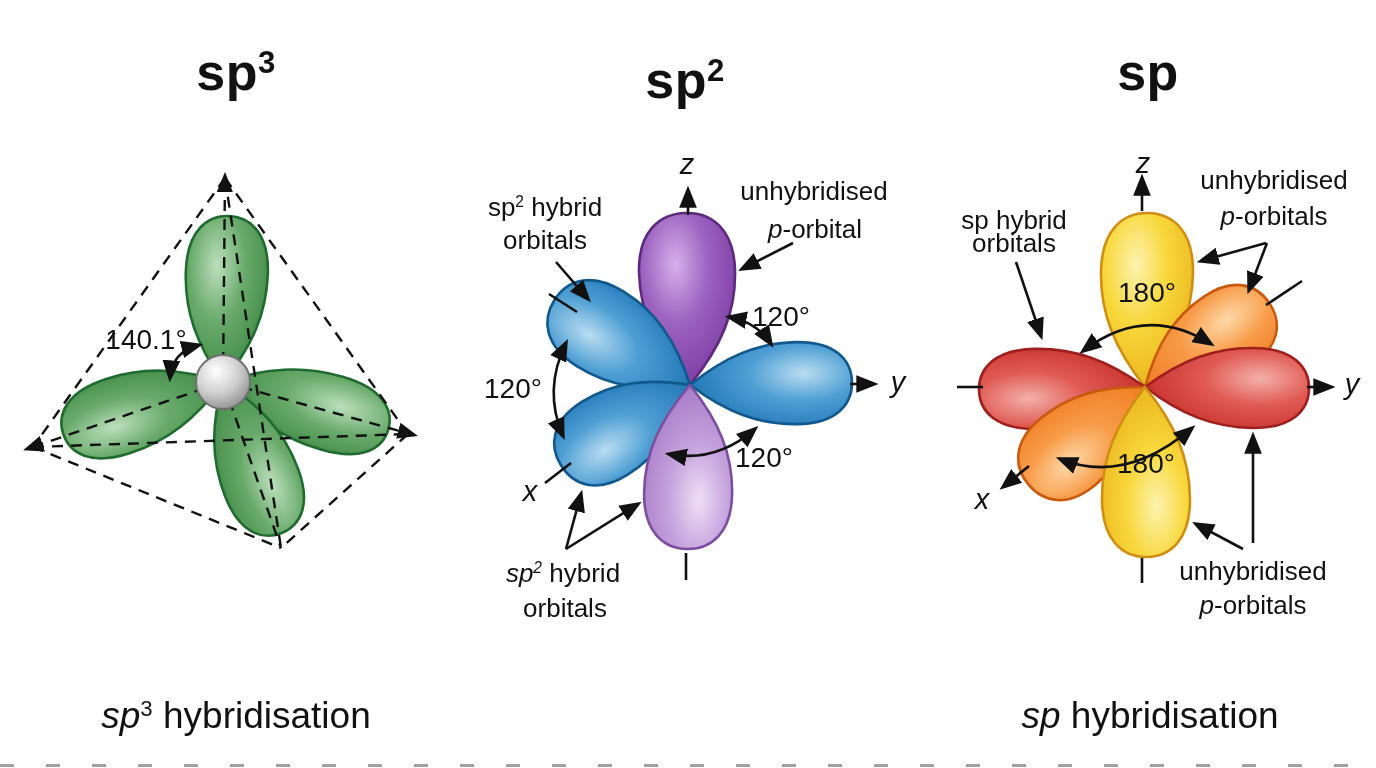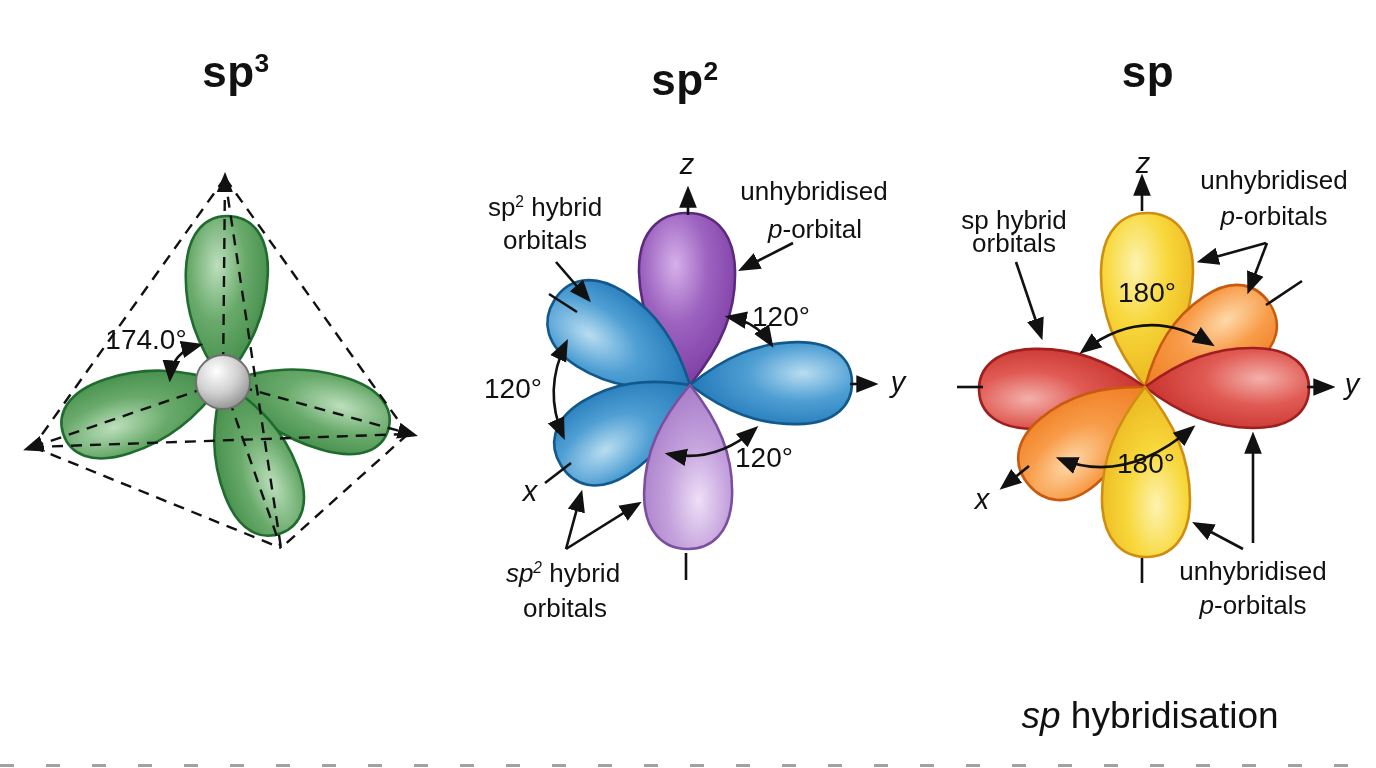--- a/index.html
+++ b/index.html
@@ -1,20 +1,20 @@
 <!DOCTYPE html>
 <html><head>
 <meta charset="utf-8">
 <style>
   html,body{margin:0;padding:0;background:#ffffff;}
   .stage{position:relative;width:1376px;height:768px;background:#ffffff;overflow:hidden;
          font-family:"Liberation Sans",sans-serif;color:#111;}
   svg.art{position:absolute;left:0;top:0;}
   .txt{position:absolute;transform:translate(-50%,-50%);white-space:nowrap;text-align:center;}
-  .title{font-size:44px;font-weight:700;letter-spacing:0.5px;}
+  .title{font-size:52px;font-weight:700;letter-spacing:0.5px;}
   .caption{font-size:37px;}
   .lbl{font-size:26px;line-height:1.15;}
   .angle{font-size:28px;}
   .axis{font-size:29px;font-style:italic;}
   .it{font-style:italic;}
   .sup{font-size:0.6em;position:relative;top:-0.55em;}
   .bottom-edge{position:absolute;left:0;top:764px;width:1376px;height:3px;opacity:.55;
     background:repeating-linear-gradient(90deg,#555 0 14px,transparent 14px 46px);}
 </style>
 </head>
@@ -125,21 +125,21 @@
         <path d="M1253,543 L1253,436" fill="none" stroke="#111" stroke-width="2.6" stroke-linecap="butt" marker-end="url(#arr)"></path>
         <path d="M1083,351 Q1146,303 1211,344" fill="none" stroke="#111" stroke-width="2.6" stroke-linecap="butt" marker-end="url(#arr)" marker-start="url(#arr)"></path>
         <path d="M1060,459 Q1125,485 1192,428" fill="none" stroke="#111" stroke-width="2.6" stroke-linecap="butt" marker-end="url(#arr)" marker-start="url(#arr)"></path>
       </g>
   </svg>
 
   <div class="txt title" style="left:236px;top:72px"><span>sp</span><span class="sup">3</span></div>
   <div class="txt title" style="left:685px;top:80px"><span>sp</span><span class="sup">2</span></div>
   <div class="txt title" style="left:1148px;top:72px"><span>sp</span></div>
 
-  <div class="txt angle" style="left:146px;top:340px">174.0°</div>
+  <div class="txt angle" style="left:146px;top:340px">140.1°</div>
 
   <div class="txt lbl" style="left:545px;top:208px"><span>sp</span><span class="sup">2</span><span> hybrid</span></div>
   <div class="txt lbl" style="left:545px;top:241px">orbitals</div>
   <div class="txt lbl" style="left:814px;top:192px">unhybridised</div>
   <div class="txt lbl" style="left:815px;top:230px"><span class="it">p</span><span>-orbital</span></div>
   <div class="txt angle" style="left:513px;top:389px">120°</div>
   <div class="txt angle" style="left:781px;top:317px">120°</div>
   <div class="txt angle" style="left:764px;top:458px">120°</div>
   <div class="txt axis" style="left:687px;top:164px">z</div>
   <div class="txt axis" style="left:898px;top:382px">y</div>
@@ -152,16 +152,17 @@
   <div class="txt lbl" style="left:1274px;top:181px">unhybridised</div>
   <div class="txt lbl" style="left:1274px;top:217px"><span class="it">p</span><span>-orbitals</span></div>
   <div class="txt angle" style="left:1147px;top:293px">180°</div>
   <div class="txt angle" style="left:1146px;top:464px">180°</div>
   <div class="txt axis" style="left:1143px;top:163px">z</div>
   <div class="txt axis" style="left:1352px;top:384px">y</div>
   <div class="txt axis" style="left:982px;top:499px">x</div>
   <div class="txt lbl" style="left:1253px;top:572px">unhybridised</div>
   <div class="txt lbl" style="left:1253px;top:606px"><span class="it">p</span><span>-orbitals</span></div>
 
+  <div class="txt caption" style="left:236px;top:716px"><span class="it">sp</span><span class="sup">3</span><span> hybridisation</span></div>
   <div class="txt caption" style="left:1150px;top:716px"><span class="it">sp</span><span> hybridisation</span></div>
 
   <div class="bottom-edge"></div>
 </div>
 
 </body></html>

